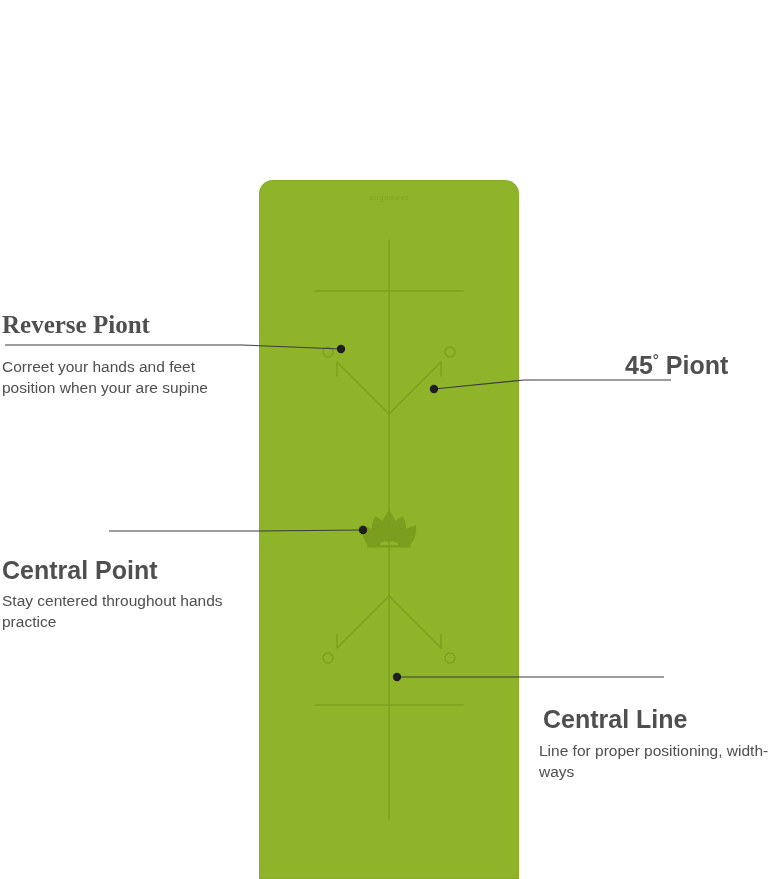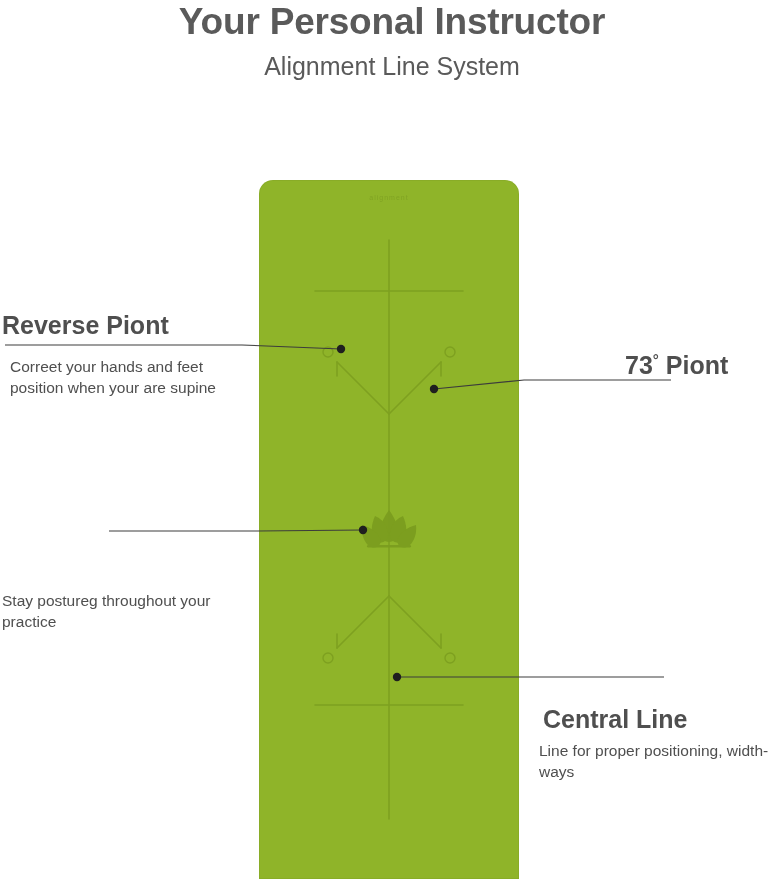--- a/index.html
+++ b/index.html
@@ -79,44 +79,40 @@
     position: absolute;
     font-size: 15.5px;
     line-height: 1.35;
     color: #4f4f4f;
   }
   .deg {
     font-size: 15px;
     vertical-align: super;
   }
 
-  #reverse-title  { left: 2px;   top: 311px; }
-  #reverse-body   { left: 10px;   top: 357px; width: 240px; }
+  #reverse-title  { left: 2px;   top: 311px; font-family: Liberation Serif, serif; }
+  #reverse-body   { left: 2px;   top: 357px; width: 240px; }
 
   #line45-title   { left: 625px; top: 351px; }
   #line45-body    { left: 537px; top: 397px; width: 245px; }
 
   #central-point-title { left: 2px; top: 556px; }
   #central-point-body  { left: 2px; top: 591px; width: 250px; }
 
   #central-line-title  { left: 543px; top: 705px; }
   #central-line-body   { left: 539px; top: 741px; width: 250px; }
 
   
   #leaders { position: absolute; left: 0; top: 0; }
 </style>
 </head>
 <body>
 
 <div id="page">
 
-  <div id="header">
-    <h1 id="title">Your Personal Instructor</h1>
-    <h2 id="subtitle">Alignment Line System</h2>
-  </div>
 
   <div id="mat">
     <svg id="mat-svg" width="260" height="699" viewBox="0 0 260 699">
       <g stroke="#7ea020" stroke-width="1.6" fill="none" stroke-linecap="round">
 
         <line x1="130" y1="60" x2="130" y2="639"></line>
 
         <line x1="56" y1="111" x2="204" y2="111"></line>
 
         <line x1="56" y1="525" x2="204" y2="525"></line>
@@ -167,20 +163,21 @@
       <circle cx="341" cy="349" r="4.2"></circle>
       <circle cx="434" cy="389" r="4.2"></circle>
       <circle cx="363" cy="530" r="4.2"></circle>
       <circle cx="397" cy="677" r="4.2"></circle>
     </g>
   </svg>
 
   <div class="callout-title" id="reverse-title">Reverse Piont</div>
   <div class="callout-body" id="reverse-body">Correet your hands and feet position when your are supine</div>
 
-  <div class="callout-title" id="line45-title"><span>73</span><span class="deg">°</span><span> Piont</span></div>
+  <div class="callout-title" id="line45-title"><span>45</span><span class="deg">°</span><span> Piont</span></div>
 
-  <div class="callout-body" id="central-point-body">Stay postureg throughout your practice</div>
+  <div class="callout-title" id="central-point-title">Central Point</div>
+  <div class="callout-body" id="central-point-body">Stay centered throughout hands practice</div>
 
   <div class="callout-title" id="central-line-title">Central Line</div>
   <div class="callout-body" id="central-line-body">Line for proper positioning, width-ways</div>
 
 </div>
 
 </body></html>

